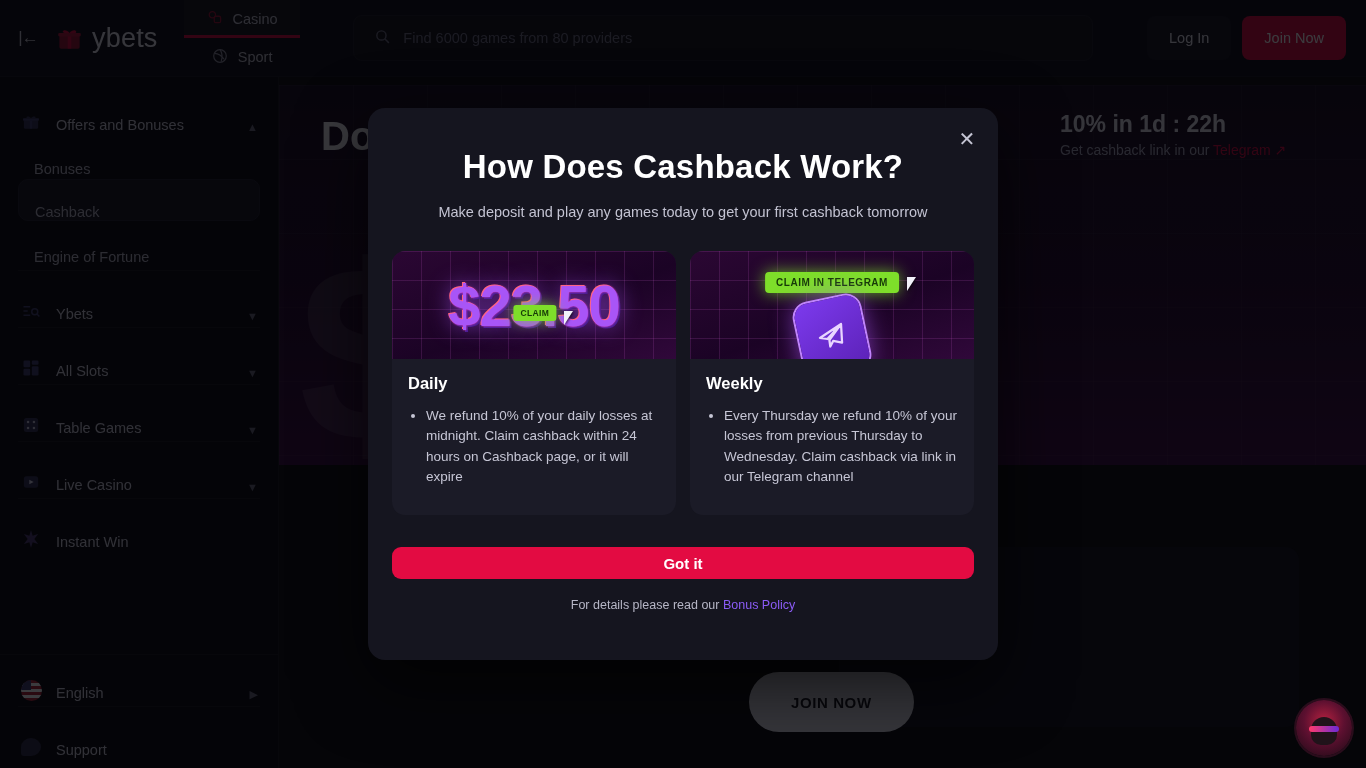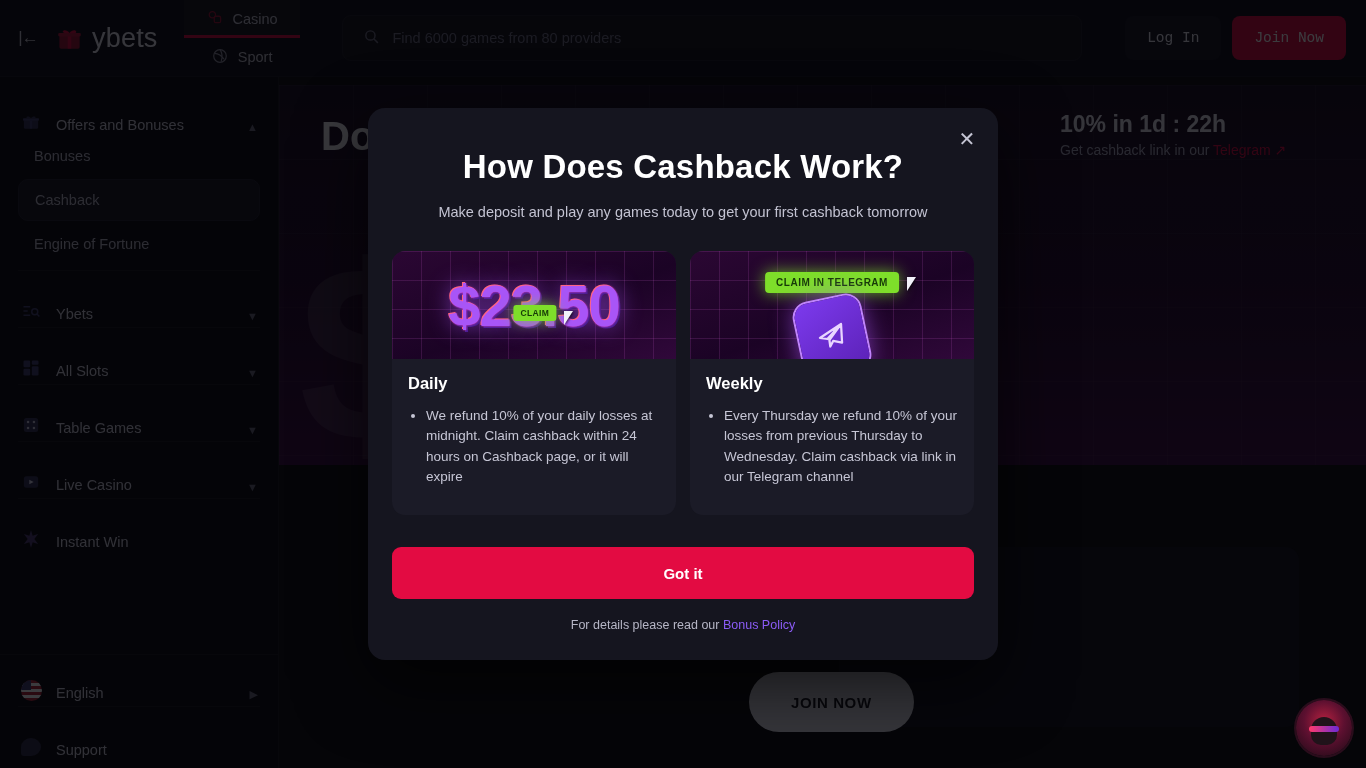--- a/index.html
+++ b/index.html
@@ -38,21 +38,21 @@
   .nav-tab.active::after {
     content: ""; position: absolute; left: 0; right: 0; bottom: 0; height: 3px; background: #d8063c;
   }
   .search-wrap { flex: 1; padding: 0 14px; display: flex; align-items: center; }
   .search-box {
     width: 100%; max-width: 740px; margin: 0 auto; height: 46px;
     background: #0e0e16; border: 1px solid #191922; border-radius: 9px;
     display: flex; align-items: center; gap: 12px; padding: 0 20px;
   }
   .search-ph { color: #6d6d80; font-size: 14.5px; }
-  .hdr-actions { display: flex; align-items: center; gap: 11px; padding-right: 20px; font-family: Liberation Mono, monospace; }
+  .hdr-actions { display: flex; align-items: center; gap: 11px; padding-right: 20px; }
   .btn-login {
     background: #12121d; color: #e6e6f0; border: none; border-radius: 8px;
     height: 44px; padding: 0 22px; font-size: 14.5px; font-family: inherit;
   }
   .btn-join {
     background: #d8063c; color: #fff; border: none; border-radius: 8px;
     height: 44px; padding: 0 22px; font-size: 14.5px; font-family: inherit;
   }
 
   
@@ -62,21 +62,21 @@
     display: flex; flex-direction: column; z-index: 4;
   }
   .sb-scroll { flex: 1; overflow: hidden; padding-top: 10px; }
   .sb-row {
     display: flex; align-items: flex-end; gap: 14px; height: 46px;
     padding: 0 20px; color: #cfcfdd; font-size: 14.5px;
   }
   .sb-row .chev { margin-left: auto; color: #6a6a7d; font-size: 11px; }
   .sb-icon { width: 22px; height: 22px; display: flex; align-items: center; justify-content: center; }
   .sb-sub {
-    height: 42px; display: flex; align-items: center;
+    height: 42px; display: flex; align-items: flex-end;
     margin: 2px 18px; padding: 0 16px; border-radius: 10px;
     color: #b9b9c9; font-size: 14.5px;
   }
   .sb-sub.active { background: #13131d; border: 1px solid #1d1d2a; }
   .sb-div { height: 1px; background: #121218; margin: 5px 18px; }
   .sb-bottom { border-top: 1px solid #121218; }
   .flag {
     width: 21px; height: 21px; border-radius: 50%;
     background: repeating-linear-gradient(180deg,#b22234 0 3px,#fff 3px 6px);
     position: relative; overflow: hidden;
@@ -209,21 +209,21 @@
   .cursor-arrow {
     position: absolute; width: 0; height: 0;
     border-left: 9px solid #f2f2fa; border-bottom: 14px solid transparent;
     filter: drop-shadow(1px 1px 1px rgba(0,0,0,.6));
   }
   .card-body { padding: 15px 16px 0; }
   .card-h { font-size: 16.5px; font-weight: 700; color: #fff; }
   .card-ul { margin-top: 13px; padding-left: 18px; }
   .card-ul li { font-size: 13.5px; line-height: 1.5; color: #c6c6d5; }
   .btn-gotit {
-    display: block; width: 582px; margin: 32px auto 0; height: 52px;
+    display: block; width: 582px; margin: 32px auto 0; height: 32px;
     background: #e30b42; color: #fff; border: none; border-radius: 9px;
     font-size: 15px; font-weight: 700; font-family: inherit;
   }
   .footnote { text-align: center; margin-top: 19px; font-size: 12.5px; color: #b6b6c6; }
   .footnote a { color: #8b5cf6; text-decoration: none; }
 </style>
 </head>
 <body>
 
 <div id="page">

